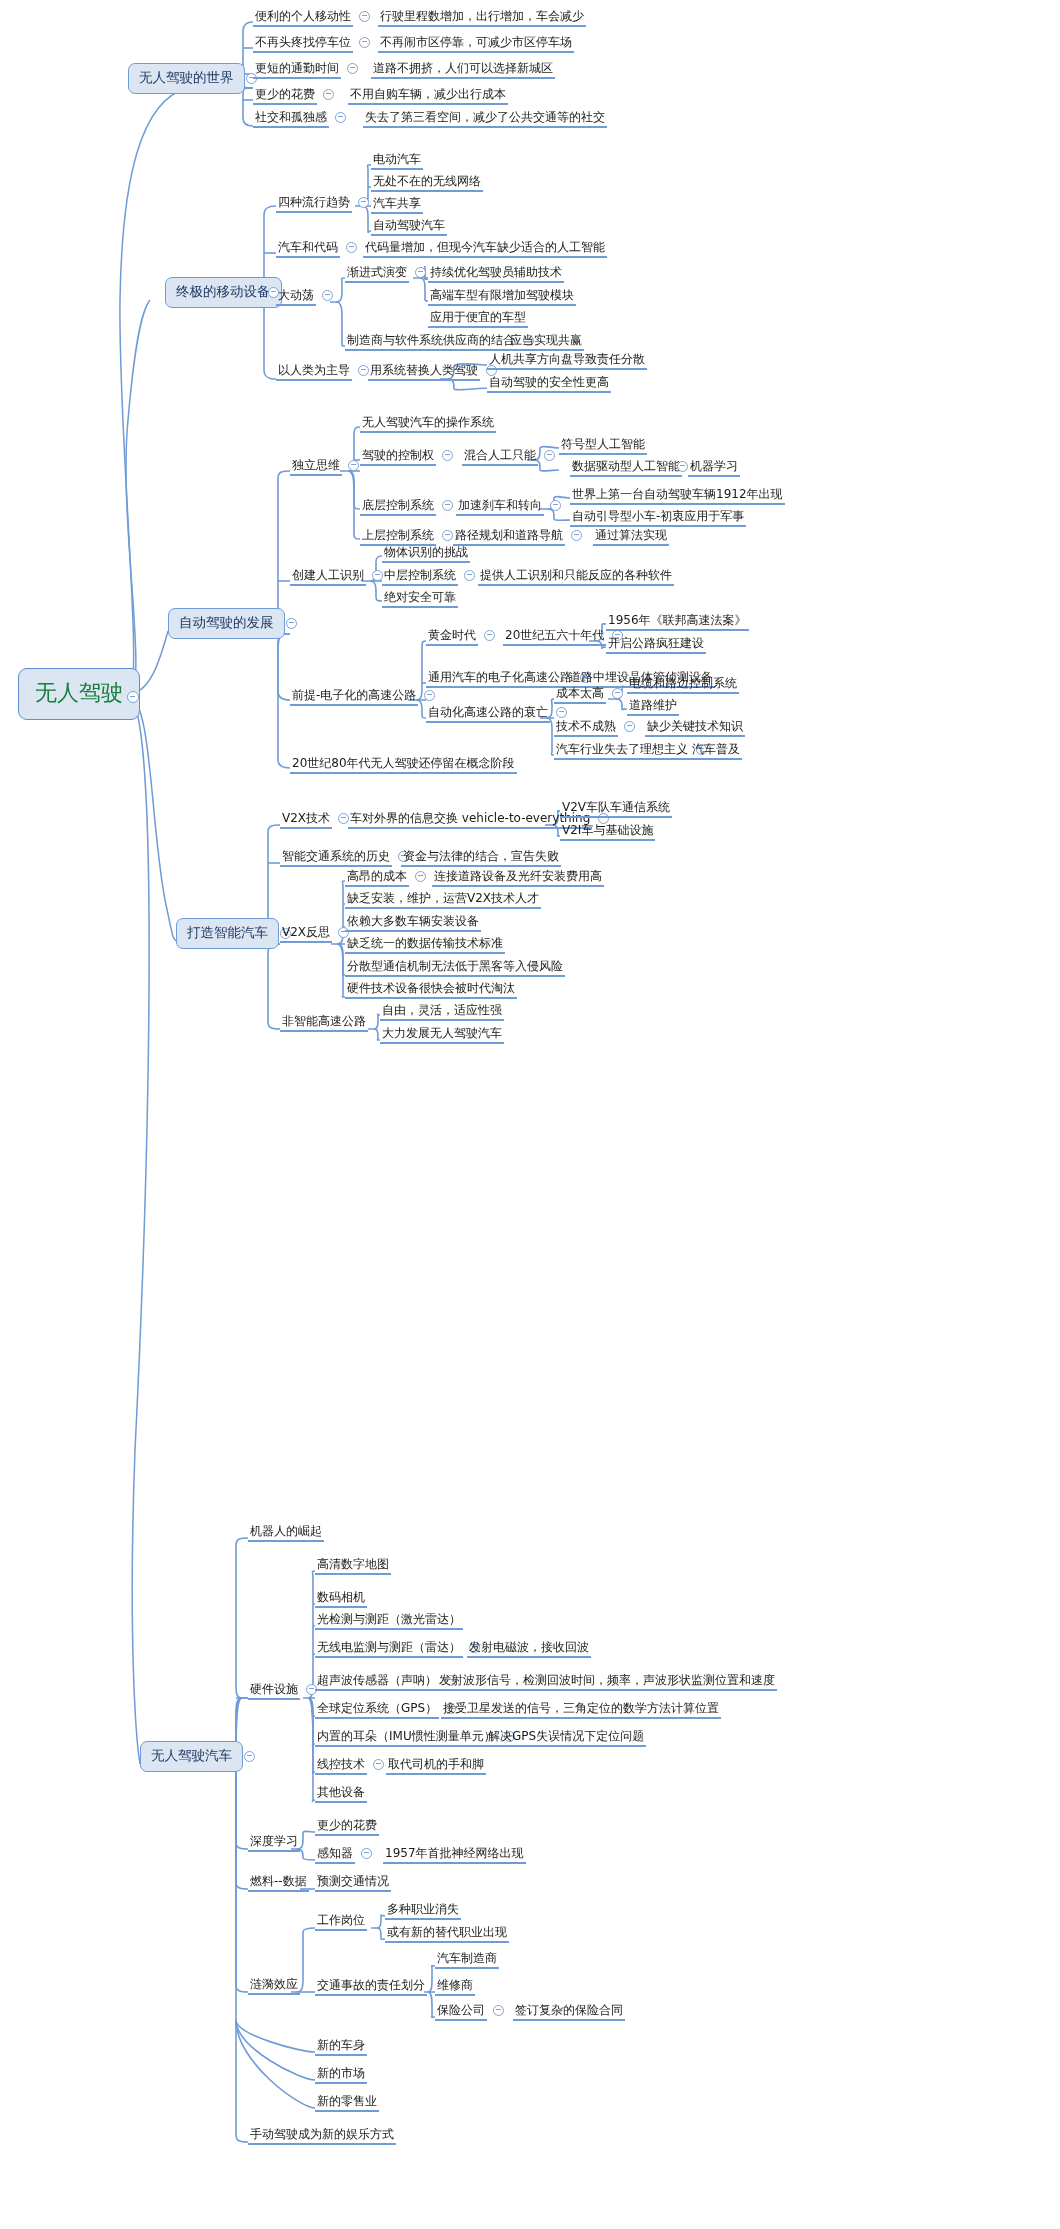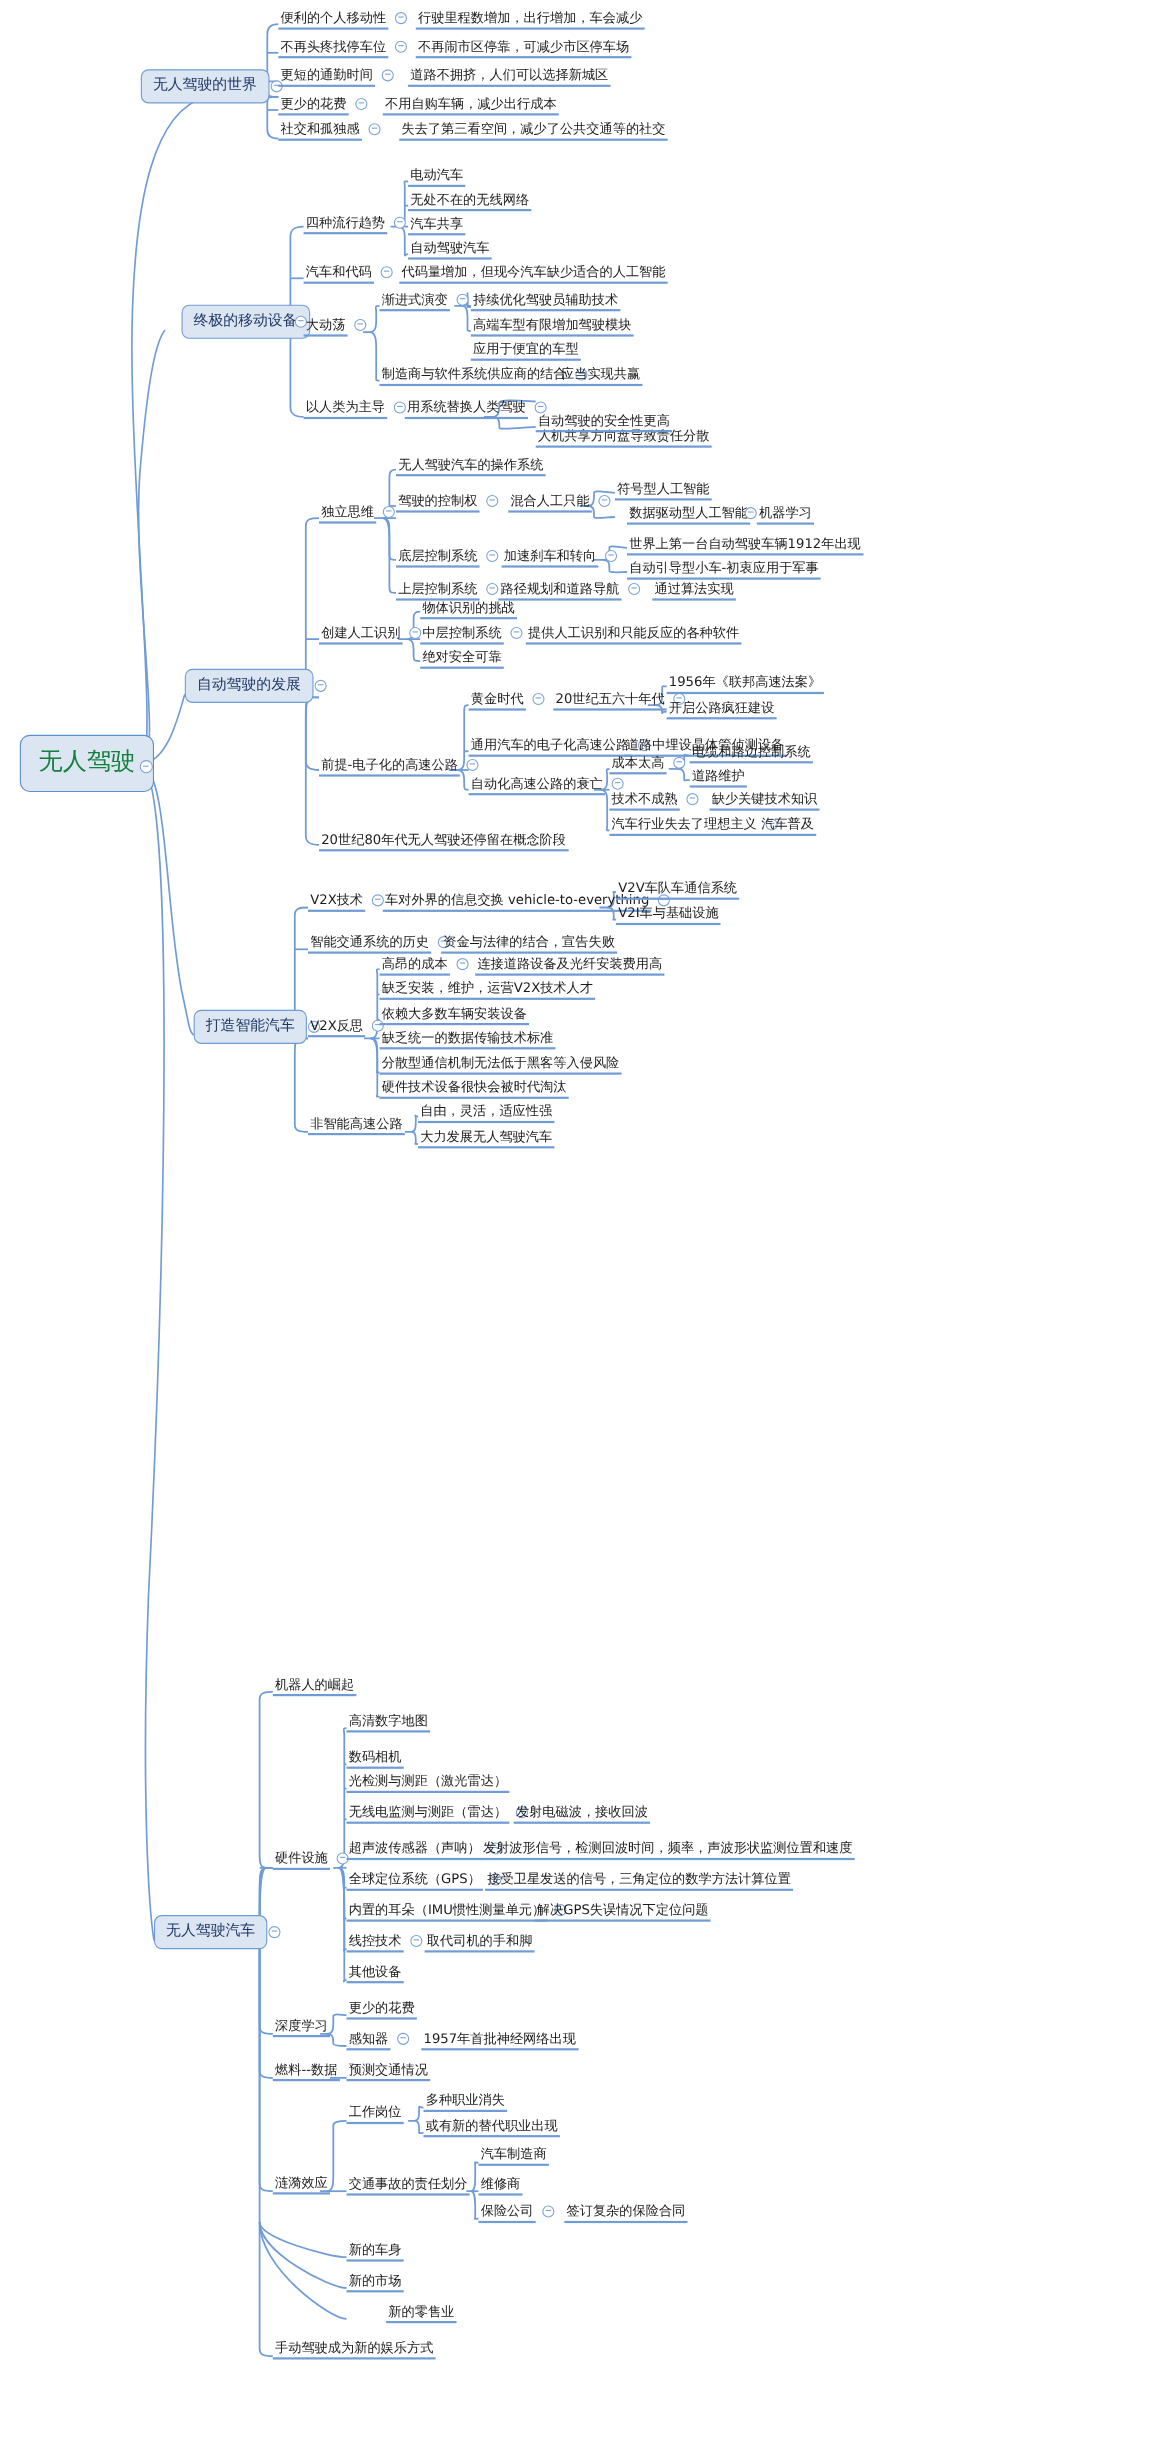--- a/index.html
+++ b/index.html
@@ -216,21 +216,21 @@
     <div class="tn" style="left: 428px; top: 265px;">持续优化驾驶员辅助技术</div>
     <div class="tn" style="left: 428px; top: 288px;">高端车型有限增加驾驶模块</div>
     <div class="tn" style="left: 428px; top: 310px;">应用于便宜的车型</div>
     <div class="tn" style="left: 345px; top: 333px;">制造商与软件系统供应商的结合</div>
     <div class="tg" style="left: 523px; top: 335px;"></div>
     <div class="tn" style="left: 508px; top: 333px;">应当实现共赢</div>
     <div class="tn" style="left: 276px; top: 363px;">以人类为主导</div>
     <div class="tg" style="left: 358px; top: 365px;"></div>
     <div class="tn" style="left: 368px; top: 363px;">用系统替换人类驾驶</div>
     <div class="tg" style="left: 486px; top: 365px;"></div>
-    <div class="tn" style="left: 487px; top: 352px; margin-top: 37px;">人机共享方向盘导致责任分散</div>
+    <div class="tn" style="left: 487px; top: 352px;">人机共享方向盘导致责任分散</div>
     <div class="tn" style="left: 487px; top: 375px;">自动驾驶的安全性更高</div>
     <div class="l1" style="left: 168px; top: 608px;">自动驾驶的发展</div>
     <div class="tg" style="left: 286px; top: 618px;"></div>
     <div class="tn" style="left: 290px; top: 458px;">独立思维</div>
     <div class="tg" style="left: 348px; top: 460px;"></div>
     <div class="tn" style="left: 360px; top: 415px;">无人驾驶汽车的操作系统</div>
     <div class="tn" style="left: 360px; top: 448px;">驾驶的控制权</div>
     <div class="tg" style="left: 442px; top: 450px;"></div>
     <div class="tn" style="left: 462px; top: 448px;">混合人工只能</div>
     <div class="tg" style="left: 544px; top: 450px;"></div>
@@ -340,15 +340,15 @@
     <div class="tn" style="left: 385px; top: 1902px;">多种职业消失</div>
     <div class="tn" style="left: 385px; top: 1925px;">或有新的替代职业出现</div>
     <div class="tn" style="left: 315px; top: 1978px;">交通事故的责任划分</div>
     <div class="tn" style="left: 435px; top: 1951px;">汽车制造商</div>
     <div class="tn" style="left: 435px; top: 1978px;">维修商</div>
     <div class="tn" style="left: 435px; top: 2003px;">保险公司</div>
     <div class="tg" style="left: 493px; top: 2005px;"></div>
     <div class="tn" style="left: 513px; top: 2003px;">签订复杂的保险合同</div>
     <div class="tn" style="left: 315px; top: 2038px;">新的车身</div>
     <div class="tn" style="left: 315px; top: 2066px;">新的市场</div>
-    <div class="tn" style="left: 315px; top: 2094px; margin-left: 36px;">新的零售业</div>
+    <div class="tn" style="left: 315px; top: 2094px;">新的零售业</div>
     <div class="tn" style="left: 248px; top: 2127px;">手动驾驶成为新的娱乐方式</div>
   </div>
 
 </body></html>

